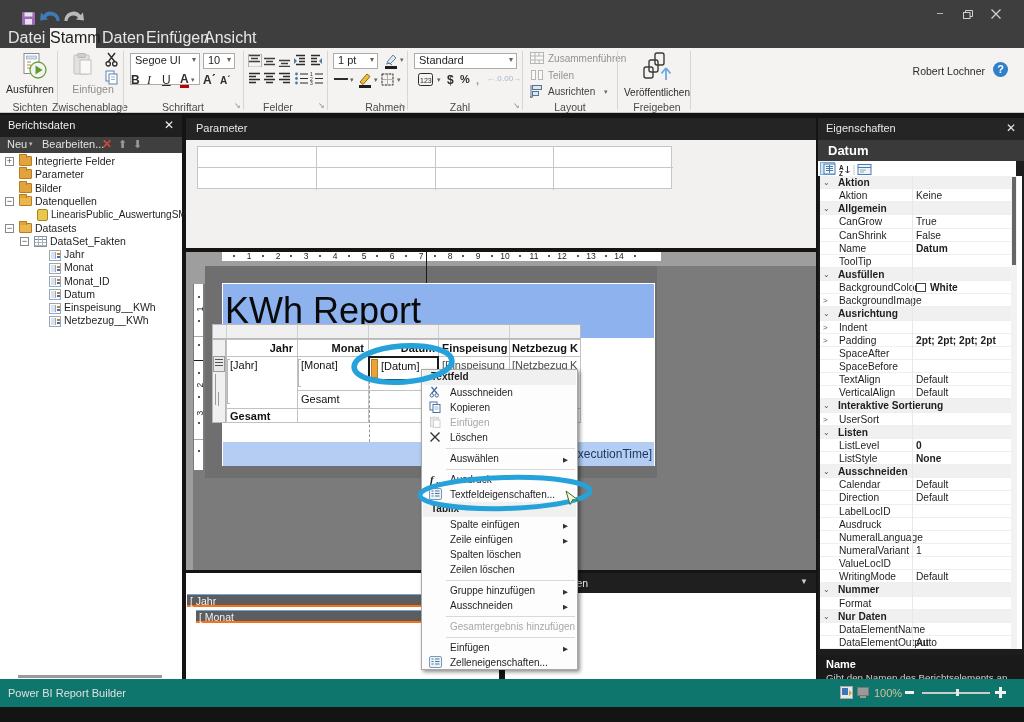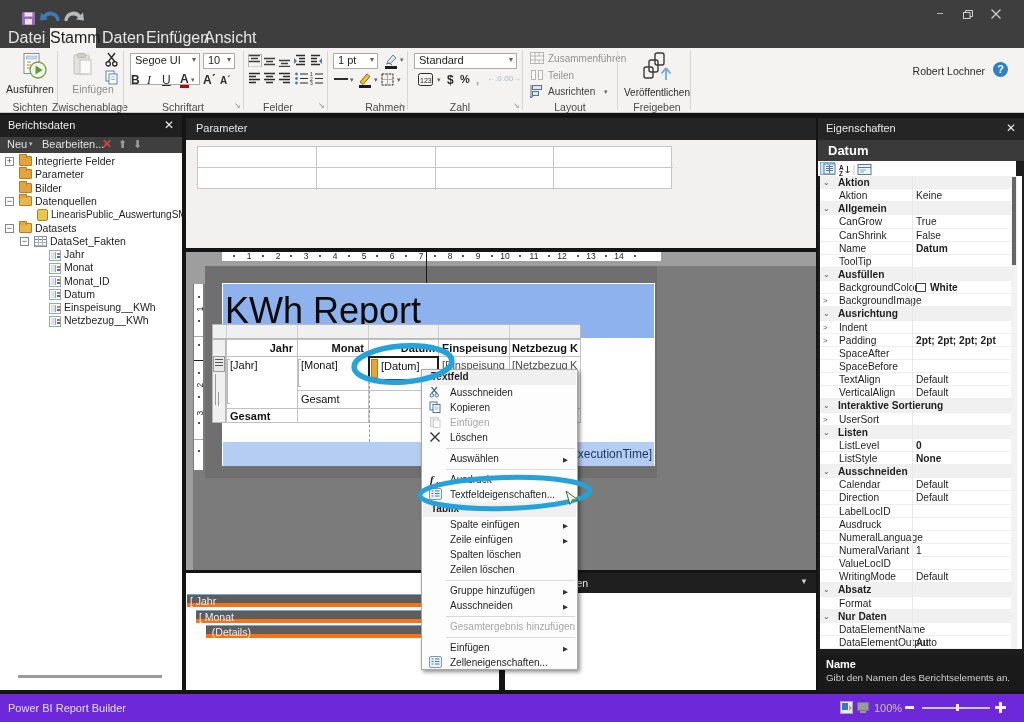--- a/index.html
+++ b/index.html
@@ -53,21 +53,21 @@
 
   .tb { background:#c2c2c2; }
   .hn { position:absolute; top:0; width:10px; text-align:center; }
   .hd { position:absolute; top:4px; width:2px; height:2px; background:#555; }
   .vn { position:absolute; left:1px; width:9px; text-align:center; transform:rotate(-90deg); }
   .vd { position:absolute; left:4px; width:2px; height:2px; background:#555; }
 
   
   #bpanels { left:186px; top:573px; width:630px; height:117px; }
 
-  .grpbar { position:absolute; height:13px; background:#5d5d5d; border-top:1px solid #6ba7d8; border-bottom:4px solid #f97316; color:#f0f0f0; font-size:10.5px; line-height:12px; }
+  .grpbar { position:absolute; height:13px; background:#5d5d5d; border-top:1px solid #6ba7d8; border-bottom:2px solid #f97316; color:#f0f0f0; font-size:10.5px; line-height:12px; }
 
   
   #rpanel { left:818px; top:118px; width:206px; height:573px; background:#1d1d1d; }
   .prow { position:relative; width:196px; height:13.15px; background:#fff; overflow:hidden; box-shadow:inset 0 -1px 0 #efefef; }
   .prow .nm { position:absolute; left:19px; top:0; font-size:10.2px; color:#1e1e1e; line-height:13.2px; white-space:nowrap; }
   .prow .vl { position:absolute; left:96px; top:0; font-size:10.2px; color:#1e1e1e; line-height:13.2px; white-space:nowrap; }
   .prow.cat { background:#f0f0f0; }
   .prow.cat .nm { left:18px; font-weight:bold; }
   .prow .ex { position:absolute; left:3px; top:0; color:#555; font-size:8px; line-height:13px; }
 
@@ -77,21 +77,21 @@
   #cmenu { left:421px; top:369px; width:157px; height:301px; background:#fdfdfd; border:1px solid #a8a8a8; box-shadow:2px 2px 4px rgba(0,0,0,.45); font-size:10px; color:#1e1e1e; }
   .mi { position:absolute; left:1px; width:153px; height:15px; line-height:15px; }
   .mi .t { position:absolute; left:27px; top:0; white-space:nowrap; }
   .mi .sub { position:absolute; right:8px; top:1px; font-size:6.5px; color:#333; }
   .mi.dis .t { color:#a8a8a8; }
   .mhead { position:absolute; left:1px; width:153px; height:15px; background:#f0f0f0; font-weight:bold; }
   .mhead .t { position:absolute; left:8px; top:1px; }
   .msep { position:absolute; left:24px; width:129px; height:1px; background:#d9d9d9; }
 
   
-  #statusbar { left:0; top:694px; width:1024px; height:28px; background:#6d28d9; color:#e0e0e0; font-size:11px; }
+  #statusbar { left:0; top:679px; width:1024px; height:28px; background:#0f766e; color:#e0e0e0; font-size:11px; }
 </style>
 </head>
 <body>
 <div id="app">
 
   <div class="abs" id="titlebar"></div>
   <svg class="abs" style="left:22px;top:11px" width="70" height="18" viewBox="0 0 70 18">
     <rect x="0" y="1" width="13" height="13" rx="1" fill="#9b6bb3"></rect>
     <rect x="2.5" y="1.5" width="8" height="4" fill="#e8e0ee"></rect>
     <rect x="3" y="8" width="7" height="5.5" fill="#e8e0ee"></rect>
@@ -453,21 +453,20 @@
     <div class="abs" style="left:29px;top:107px;width:8px;height:1px;background:#555;box-shadow:0 3px 0 #555,0 6px 0 #555"></div>
     <div class="abs" style="left:29px;top:122px;width:1px;height:31px;background:#9a9a9a"></div>
     <div class="abs" style="left:32px;top:140px;width:1px;height:14px;background:#9a9a9a"></div>
   </div>
 
   <div class="abs" id="bpanels">
 
     <div class="abs" style="left:0;top:0;width:313px;height:117px;background:#fff"></div>
     <div class="grpbar" style="left:1px;top:21px;width:312px">&nbsp;[&nbsp;Jahr</div>
     <div class="grpbar" style="left:10px;top:37px;width:303px">&nbsp;[&nbsp;Monat</div>
-    <div class="grpbar" style="left:20px;top:52px;width:293px">&nbsp;&nbsp;(Details)</div>
 
     <div class="abs" style="left:313px;top:0;width:6px;height:117px;background:#141414"></div>
 
     <div class="abs" style="left:319px;top:0;width:311px;height:117px;background:#fff"></div>
     <div class="abs" style="left:319px;top:0;width:311px;height:20px;background:#1f1f1f;color:#e8e8e8;font-size:11px">
       <span style="position:absolute;left:9px;top:4px;font-size:10.5px">Spaltengruppen</span>
       <span style="position:absolute;right:8px;top:4px;font-size:8px;color:#ccc">▼</span>
     </div>
   </div>
 
@@ -607,21 +606,21 @@
         </div>
       <div class="prow">
           <span class="nm">ValueLocID</span>
         </div>
       <div class="prow">
           <span class="nm">WritingMode</span>
           <span class="vl">Default</span>
         </div>
       <div class="prow cat">
           <span class="ex">⌄</span>
-          <span class="nm">Absatz</span>
+          <span class="nm">Nummer</span>
         </div>
       <div class="prow">
           <span class="nm">Format</span>
         </div>
       <div class="prow cat">
           <span class="ex">⌄</span>
           <span class="nm">Nur Daten</span>
         </div>
       <div class="prow">
           <span class="nm">DataElementName</span>

